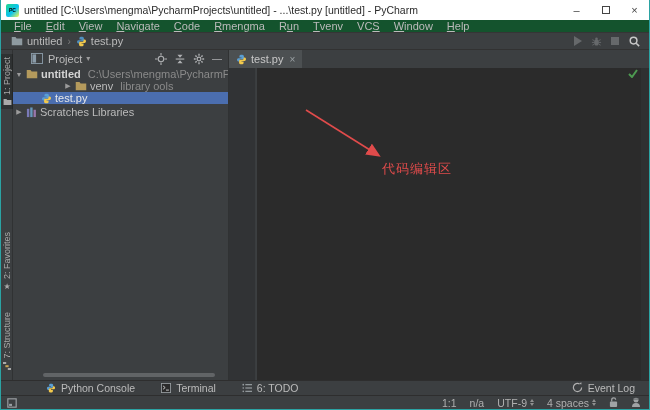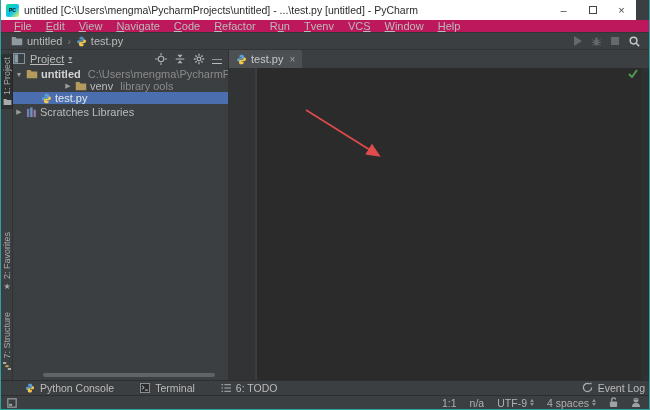--- a/index.html
+++ b/index.html
@@ -2,33 +2,33 @@
 <html><head>
 <meta charset="utf-8">
 <style>
   * { margin:0; padding:0; box-sizing:border-box; }
   html,body { width:650px; height:410px; background:#2b2b2b; font-family:"Liberation Sans", sans-serif; overflow:hidden; }
   .window { position:relative; width:650px; height:410px; background:#3c3f41;
             border-left:1px solid #2ba3a3; border-right:1px solid #2ba3a3; border-bottom:1px solid #2ba3a3; }
   .abs { position:absolute; }
 
   
-  .titlebar { left:0; top:0; right:13px; height:20px; background:#ffffff; display:flex; align-items:center; }
+  .titlebar { left:0; top:0; right:0; height:20px; background:#ffffff; display:flex; align-items:center; }
   .app-ico { width:13px; height:13px; margin:0 5px 0 5px; border-radius:2px;
              background:linear-gradient(135deg,#21d789 0%,#07c3f2 55%,#fcf84a 100%);
              display:flex; align-items:center; justify-content:center;
              font-size:5px; font-weight:bold; color:#000; }
   .title-text { font-size:10.5px; color:#2b2b2b; white-space:nowrap; }
   .win-btns { margin-left:auto; display:flex; height:100%; }
   .win-btn { width:29px; height:100%; display:flex; align-items:center; justify-content:center;
              color:#444; font-size:11px; cursor:default; }
   .max-glyph { width:8px; height:8px; border:1px solid #444; }
 
   
-  .menubar { left:0; top:20px; right:0; height:13px; background:#be185d; display:flex; align-items:center;
+  .menubar { left:0; top:20px; right:0; height:13px; background:#14532d; display:flex; align-items:center;
              padding-left:6px; border-bottom:1px solid #353535; }
   .menu-item { font-size:11px; color:#bbbbbb; padding:0 7px; white-space:nowrap; }
   .menu-item u { text-decoration:underline; }
 
   
   .navbar { left:0; top:33px; right:0; height:17px; background:#3c3f41; display:flex; align-items:center;
             border-bottom:1px solid #323232; }
   .crumb { display:flex; align-items:center; gap:4px; font-size:11px; color:#bbbbbb; }
   .crumb-sep { color:#7a7a7a; font-size:10px; margin:0 1px; }
   .nav-right { margin-left:auto; display:flex; align-items:center; gap:9px; padding-right:8px; }
@@ -39,21 +39,21 @@
 
   
   .stripe { left:0; top:50px; width:12px; height:330px; background:#3c3f41; border-right:1px solid #303233; }
   .stripe-item { position:absolute; left:0; width:12px; display:flex; flex-direction:column; align-items:center; gap:3px; }
   .vlabel { writing-mode:vertical-rl; transform:rotate(180deg); font-size:9px; color:#a9a9a9; white-space:nowrap; }
   .stripe-active { background:rgba(0,0,0,0.22); padding:3px 0; }
 
   
   .proj { left:12px; top:50px; width:216px; height:330px; background:#3c3f41; border-right:1px solid #303233; }
   .proj-head { position:absolute; left:0; top:0; right:0; height:17px; display:flex; align-items:center;
-               padding-left:0; font-size:11px; color:#bbbbbb;text-decoration:underline; }
+               padding-left:18px; font-size:11px; color:#bbbbbb; }
   .proj-head-icons { margin-left:auto; display:flex; align-items:center; gap:7px; padding-right:6px; }
   .tree { position:absolute; left:0; top:18px; right:0; font-size:11px; color:#bbbbbb; }
   .trow { height:12px; display:flex; align-items:center; gap:3px; white-space:nowrap; overflow:hidden; }
   .trow .arrow { font-size:7px; color:#9b9b9b; width:8px; text-align:center; flex:0 0 8px; }
   .tname-b { font-weight:bold; color:#d4d4d4; }
   .tdetail { color:#8a8a8a; margin-left:4px; }
   .trow-sel { background:#4b6eaf; color:#e8e8e8; }
   .hscroll { position:absolute; left:30px; bottom:3px; width:172px; height:4px; background:#616466; border-radius:2px; }
 
   
@@ -63,23 +63,23 @@
   .tab-close { color:#9aa0a3; font-size:10px; margin-left:2px; }
   .gutter { left:228px; top:68px; width:27px; height:312px; background:#313335; border-right:1px solid #3a3d3f; }
   .editor { left:256px; top:68px; right:0; height:312px; background:#2b2b2b; }
   .estripe { right:0; top:68px; width:8px; height:312px; background:#2f3031; }
   .check { right:11px; top:69px; }
   .annot-text { left:381px; top:160px; font-size:13px; color:#e04b4b; letter-spacing:1px; white-space:nowrap; }
   .arrow-svg { left:228px; top:50px; width:421px; height:330px; pointer-events:none; }
 
   
   .toolbar { left:0; top:380px; right:0; height:15px; background:#3c3f41; border-top:1px solid #2e2e2e;
-             display:flex; align-items:center; padding-left:24px; gap:26px; }
+             display:flex; align-items:center; padding-left:45px; gap:26px; }
   .tw-item { display:flex; align-items:center; gap:5px; font-size:10.5px; color:#bbbbbb; white-space:nowrap; }
-  .eventlog { position:absolute; right:4px; top:380px; height:15px; display:flex; align-items:center; gap:5px;
+  .eventlog { position:absolute; right:14px; top:380px; height:15px; display:flex; align-items:center; gap:5px;
               font-size:10.5px; color:#bbbbbb; }
 
   
   .statusbar { left:0; top:395px; right:0; height:14px; background:#3c3f41; border-top:1px solid #2e2e2e;
                display:flex; align-items:center; }
   .sb-right { margin-left:auto; display:flex; align-items:center; gap:13px; padding-right:8px;
               font-size:10.5px; color:#b0b0b0; }
   .sb-grp { display:flex; align-items:center; gap:3px; }
   .ud { display:inline-flex; flex-direction:column; gap:1px; }
   .ud i { display:block; width:0; height:0; border-left:2.5px solid transparent; border-right:2.5px solid transparent; }
@@ -103,21 +103,21 @@
       <div class="win-btn">×</div>
     </div>
   </div>
 
   <div class="abs menubar">
     <span class="menu-item"><span></span><u>F</u><span>ile</span></span>
     <span class="menu-item"><span></span><u>E</u><span>dit</span></span>
     <span class="menu-item"><span></span><u>V</u><span>iew</span></span>
     <span class="menu-item"><span></span><u>N</u><span>avigate</span></span>
     <span class="menu-item"><span></span><u>C</u><span>ode</span></span>
-    <span class="menu-item"><span></span><u>R</u><span>efactor</span></span>
+    <span class="menu-item"><span></span><u>R</u><span>mengma</span></span>
     <span class="menu-item"><span>R</span><u>u</u><span>n</span></span>
     <span class="menu-item"><span></span><u>T</u><span>venv</span></span>
     <span class="menu-item"><span>VC</span><u>S</u><span></span></span>
     <span class="menu-item"><span></span><u>W</u><span>indow</span></span>
     <span class="menu-item"><span></span><u>H</u><span>elp</span></span>
   </div>
 
   <div class="abs navbar">
     <div class="crumb" style="padding-left:10px;">
       <span>
@@ -279,20 +279,21 @@
   </div>
 
   <svg class="abs arrow-svg">
     <defs>
       <marker id="ah" markerWidth="9" markerHeight="8" refX="7" refY="4" orient="auto">
         <polygon points="0,0 9,4 0,8" fill="#e04b4b"></polygon>
       </marker>
     </defs>
     <line x1="77" y1="60" x2="149" y2="105" stroke="#e04b4b" stroke-width="1.6" marker-end="url(#ah)"></line>
   </svg>
+  <div class="abs annot-text">代码编辑区</div>
 
   <div class="abs toolbar">
     <div class="tw-item">
       <span>
           <svg width="10" height="10" viewBox="0 0 16 16">
             <path fill="#5a9fd4" d="M8 1C6 1 5 1.8 5 3v2h3v1H3.5C2 6 1.5 7.5 1.5 8.5S2 11 3.5 11H5V9.5C5 8 6 7.5 7 7.5h3c1 0 1.5-.7 1.5-1.5V3c0-1.2-1.5-2-3.5-2z"></path>
             <path fill="#f2c94c" d="M8 15c2 0 3-.8 3-2v-2H8v-1h4.5c1.5 0 2-1.5 2-2.5S14 5 12.5 5H11v1.5C11 8 10 8.5 9 8.5H6c-1 0-1.5.7-1.5 1.5v3c0 1.2 1.5 2 3.5 2z"></path>
           </svg>
         </span>
       <span>Python Console</span>

